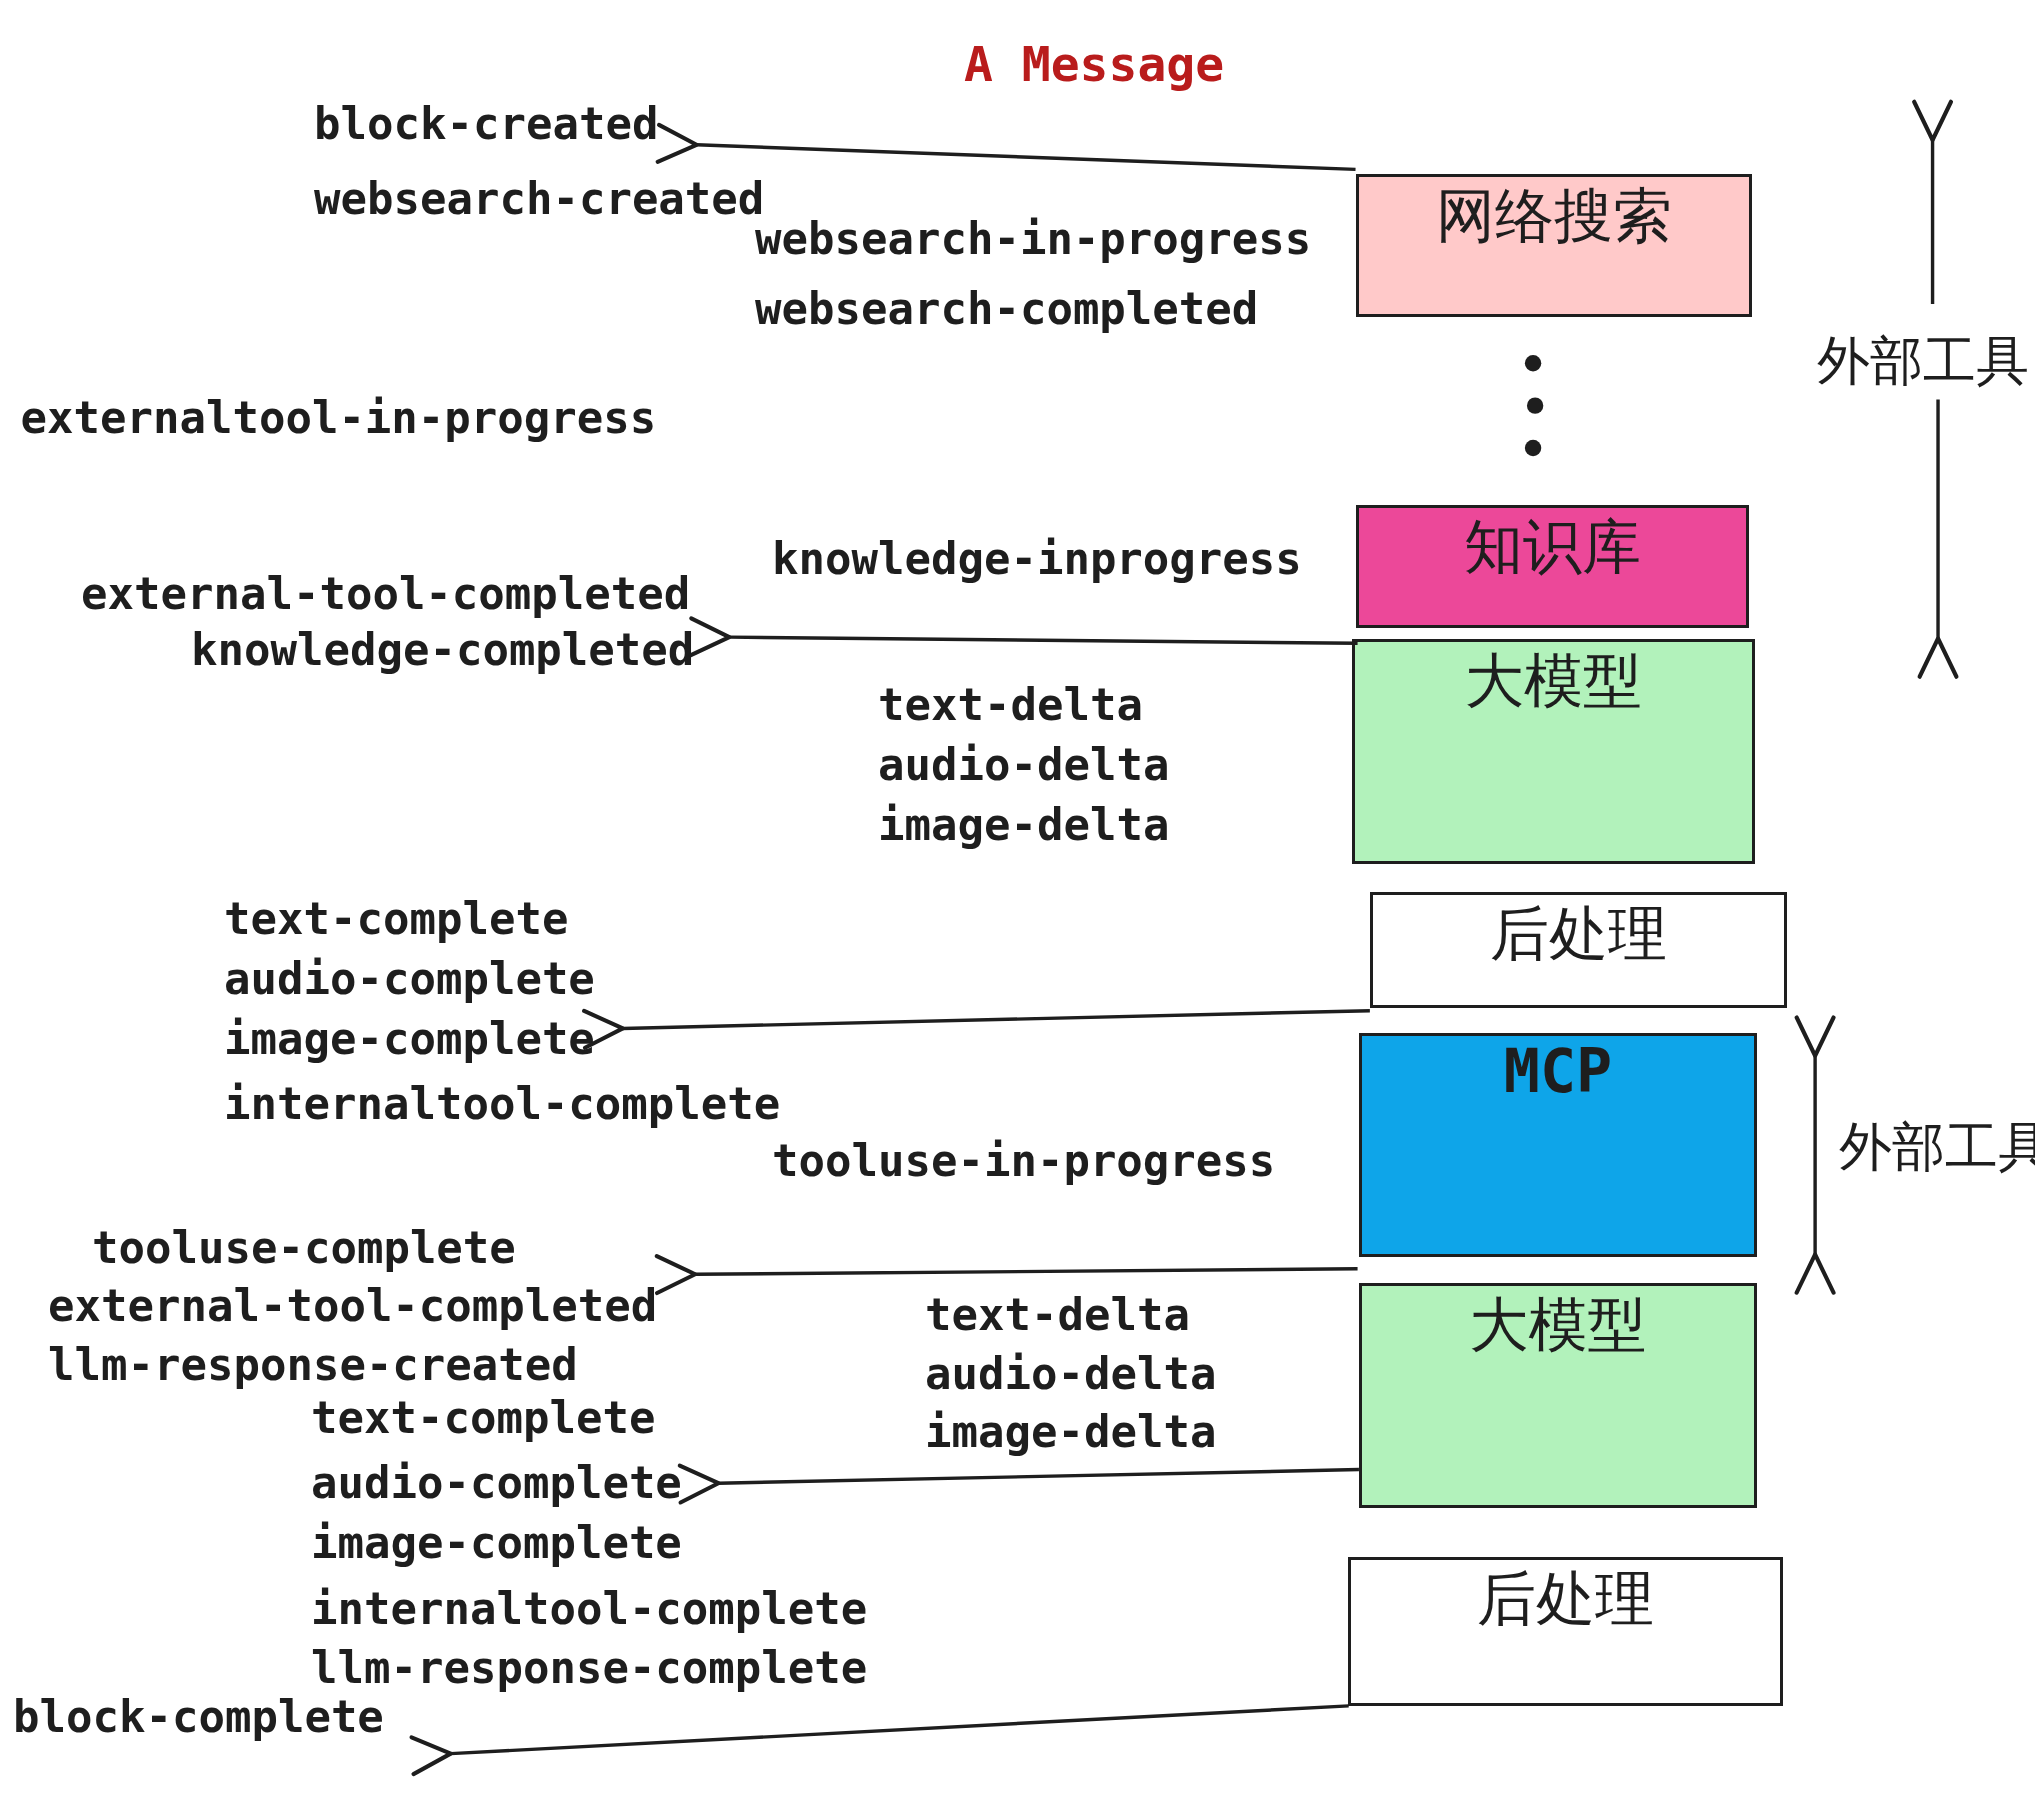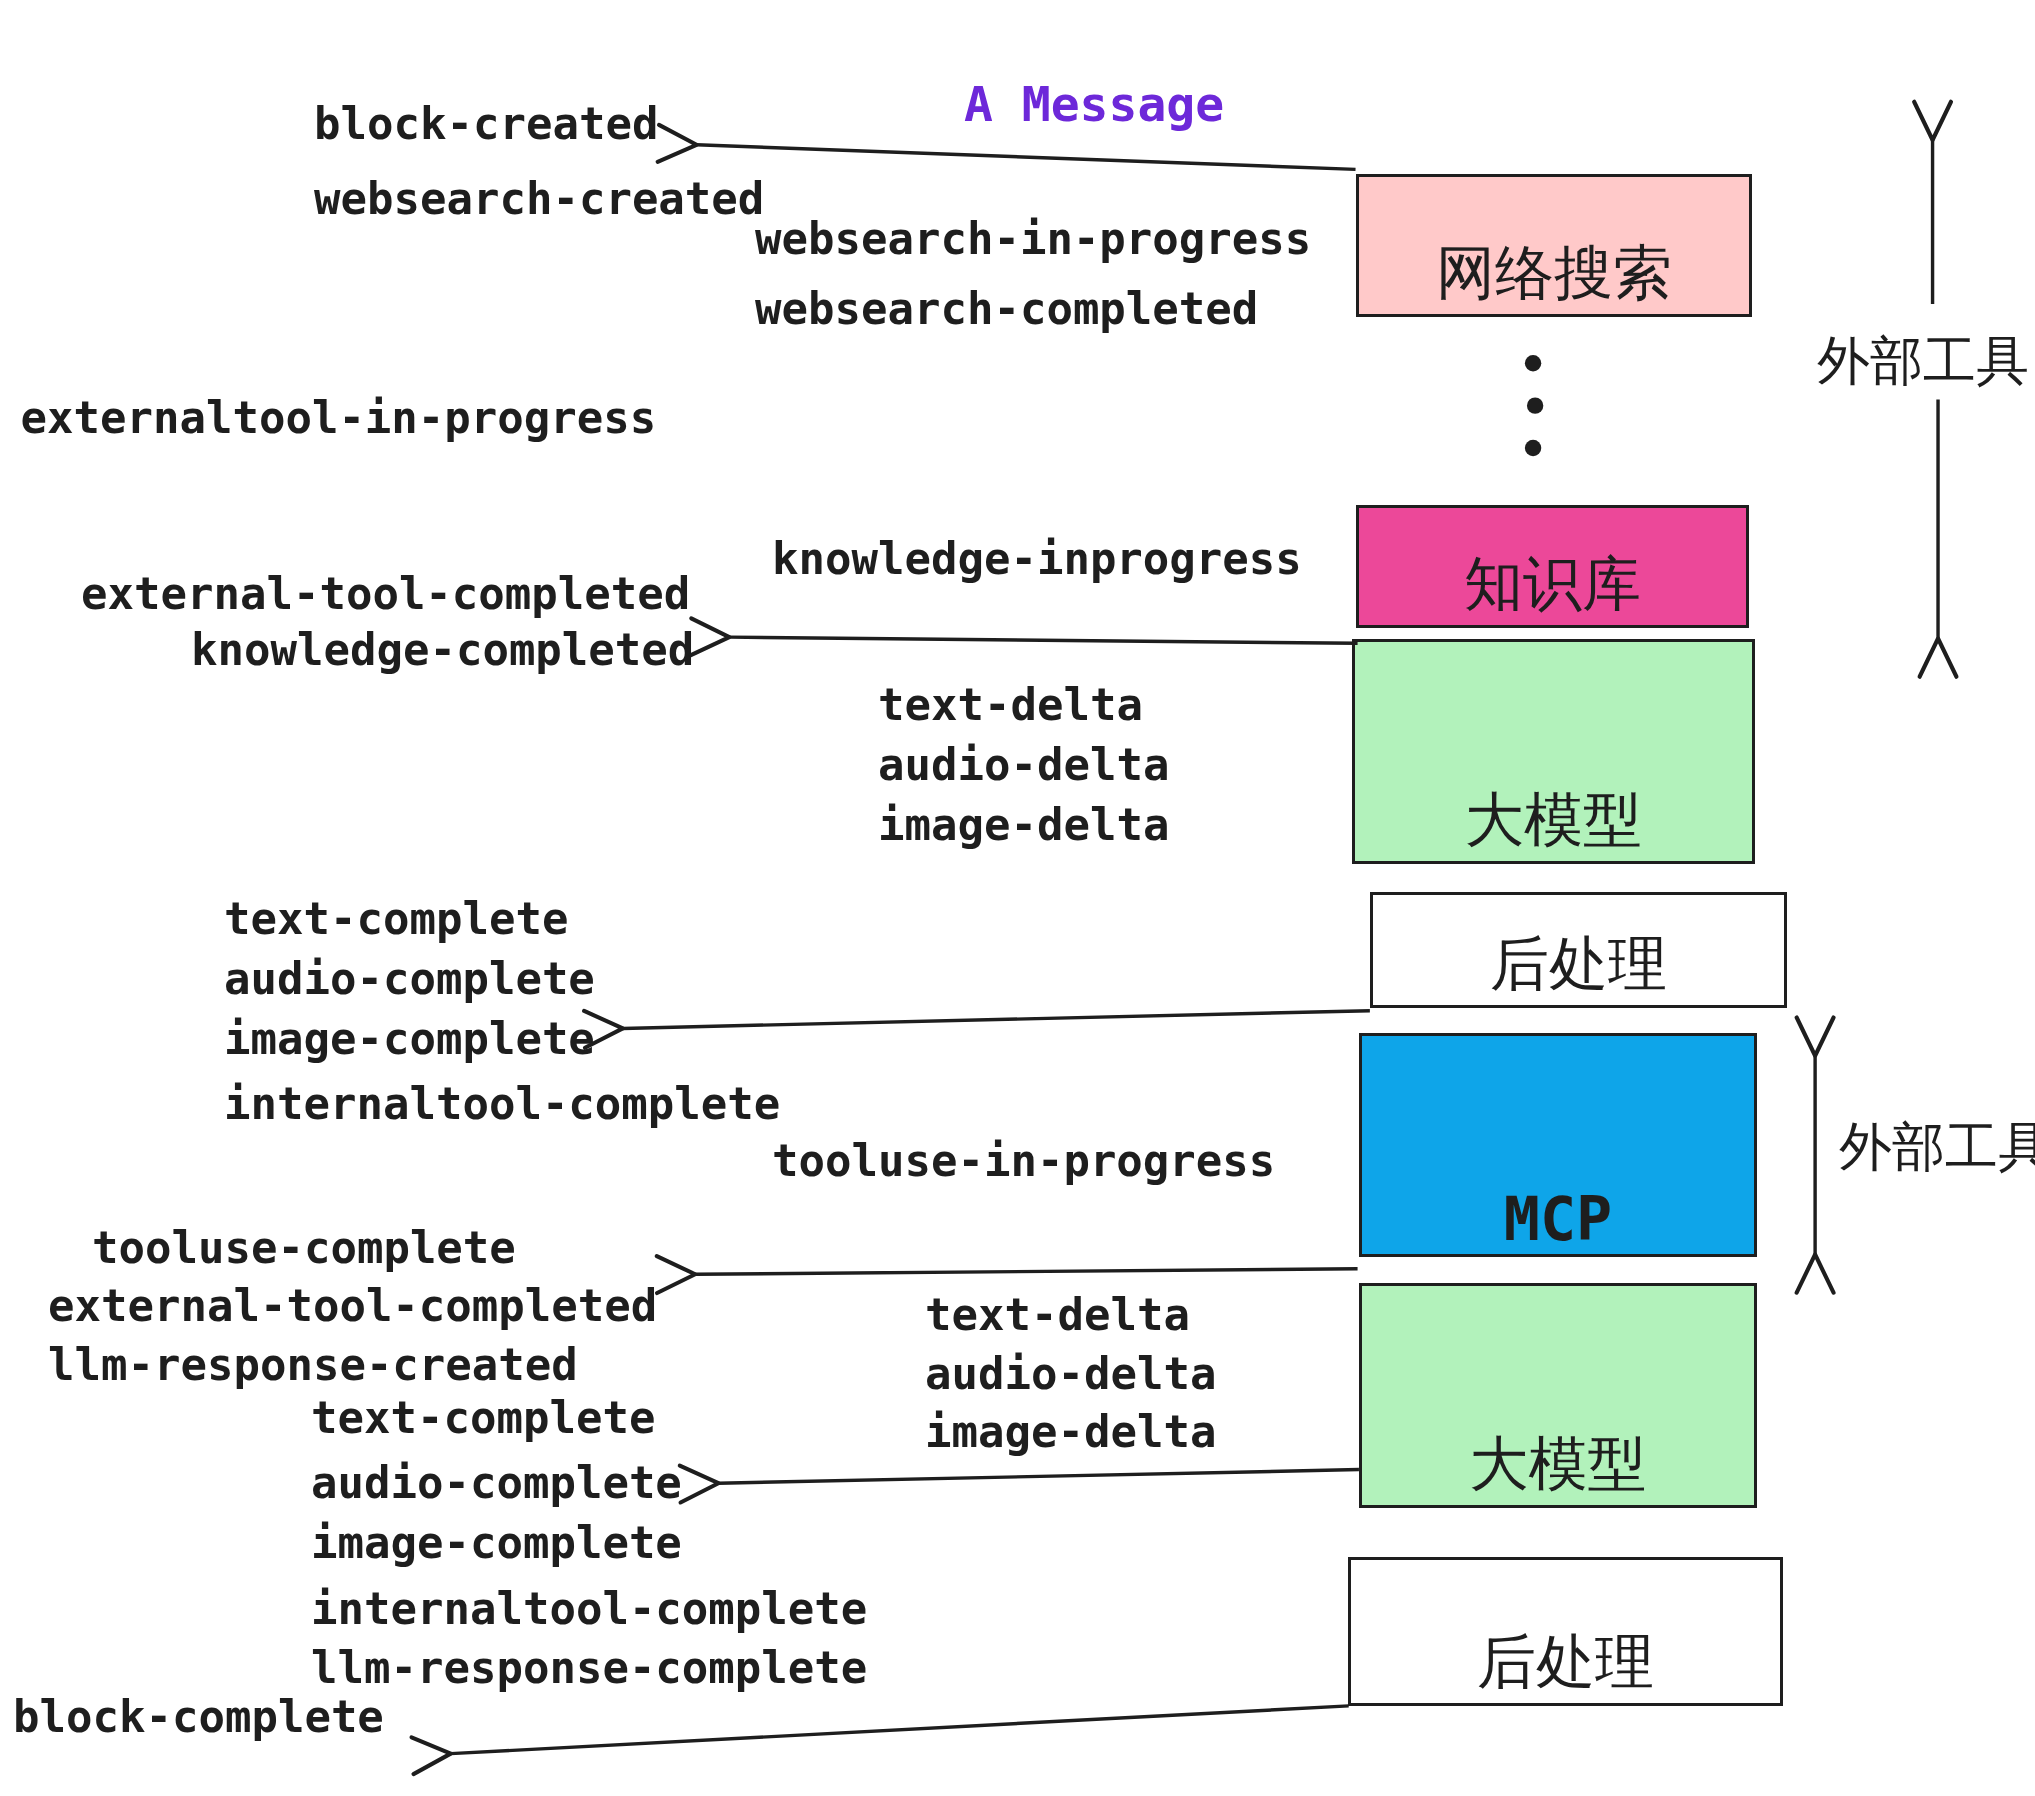--- a/index.html
+++ b/index.html
@@ -14,37 +14,36 @@
     position: relative;
     width: 2035px;
     height: 1796px;
     background: #ffffff;
     font-family: "DejaVu Sans Mono", monospace;
     color: #1e1e1e;
   }
   .title {
     position: absolute;
     font: bold 48px "DejaVu Sans Mono", monospace;
-    color: #6d28d9;
+    color: #b91c1c;
     white-space: nowrap;
-    margin-top: 40px;
   }
   .ev {
     position: absolute;
     font: bold 44px "DejaVu Sans Mono", monospace;
     line-height: 52px;
     color: #1e1e1e;
     white-space: nowrap;
   }
   .box {
     position: absolute;
     border: 3.4px solid #1e1e1e;
     box-sizing: border-box;
     display: flex;
-    align-items: flex-end;
+    align-items: flex-start;
     justify-content: center;
     background: #ffffff;
   }
   .box .zh {
     font-family: "Liberation Sans", sans-serif;
     font-size: 59px;
     font-weight: 500;
     color: #1e1e1e;
     white-space: nowrap;
   }

